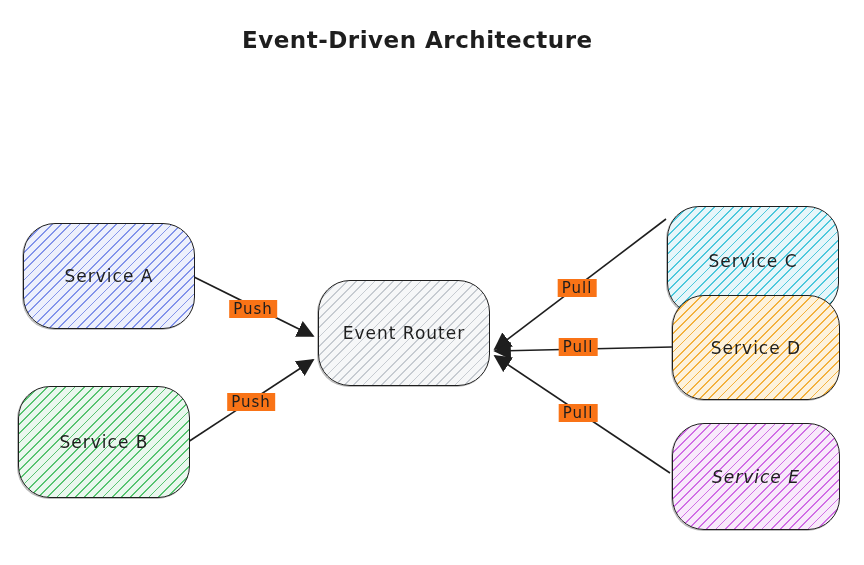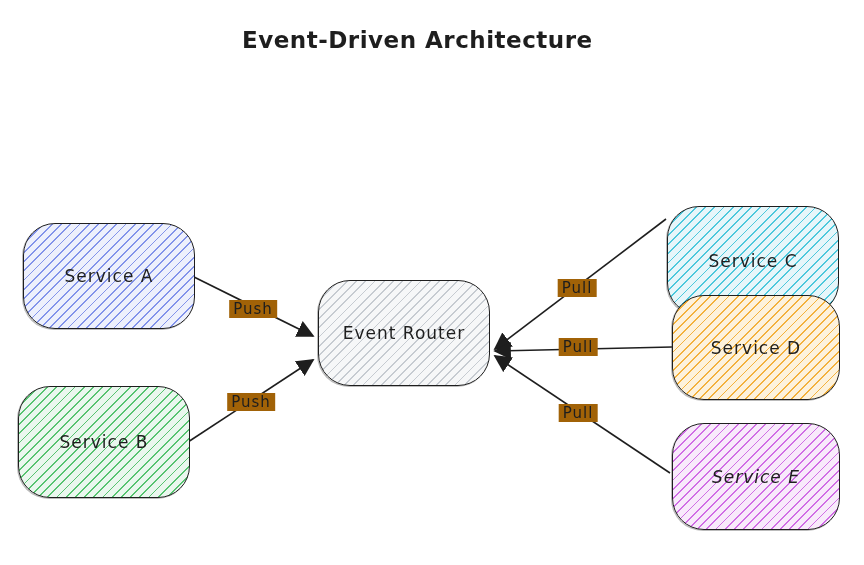--- a/index.html
+++ b/index.html
@@ -48,21 +48,21 @@
   #node-service-c   { left: 667px; top: 166px; width: 170px; height: 107px; margin-top: 40px; }
   #node-service-d   { left: 672px; top: 295px; width: 166px; height: 103px; }
   #node-service-e   { left: 672px; top: 423px; width: 166px; height: 105px; font-style: italic; }
 
   svg.edges { position: absolute; inset: 0; pointer-events: none; }
   svg.edges line { stroke: #1e1e1e; stroke-width: 1.6; }
 
   .edge-label {
     position: absolute;
     transform: translate(-50%, -50%);
-    background: #a16207;
+    background: #f97316;
     padding: 0 4px;
     font-size: 15px;
     letter-spacing: 1px;
     color: #1e1e1e;
     white-space: nowrap;
   }
   #edge-label-a-to-router { left: 253px; top: 309px; }
   #edge-label-b-to-router { left: 251px; top: 402px; }
   #edge-label-c-to-router { left: 577px; top: 288px; }
   #edge-label-d-to-router { left: 578px; top: 347px; }

